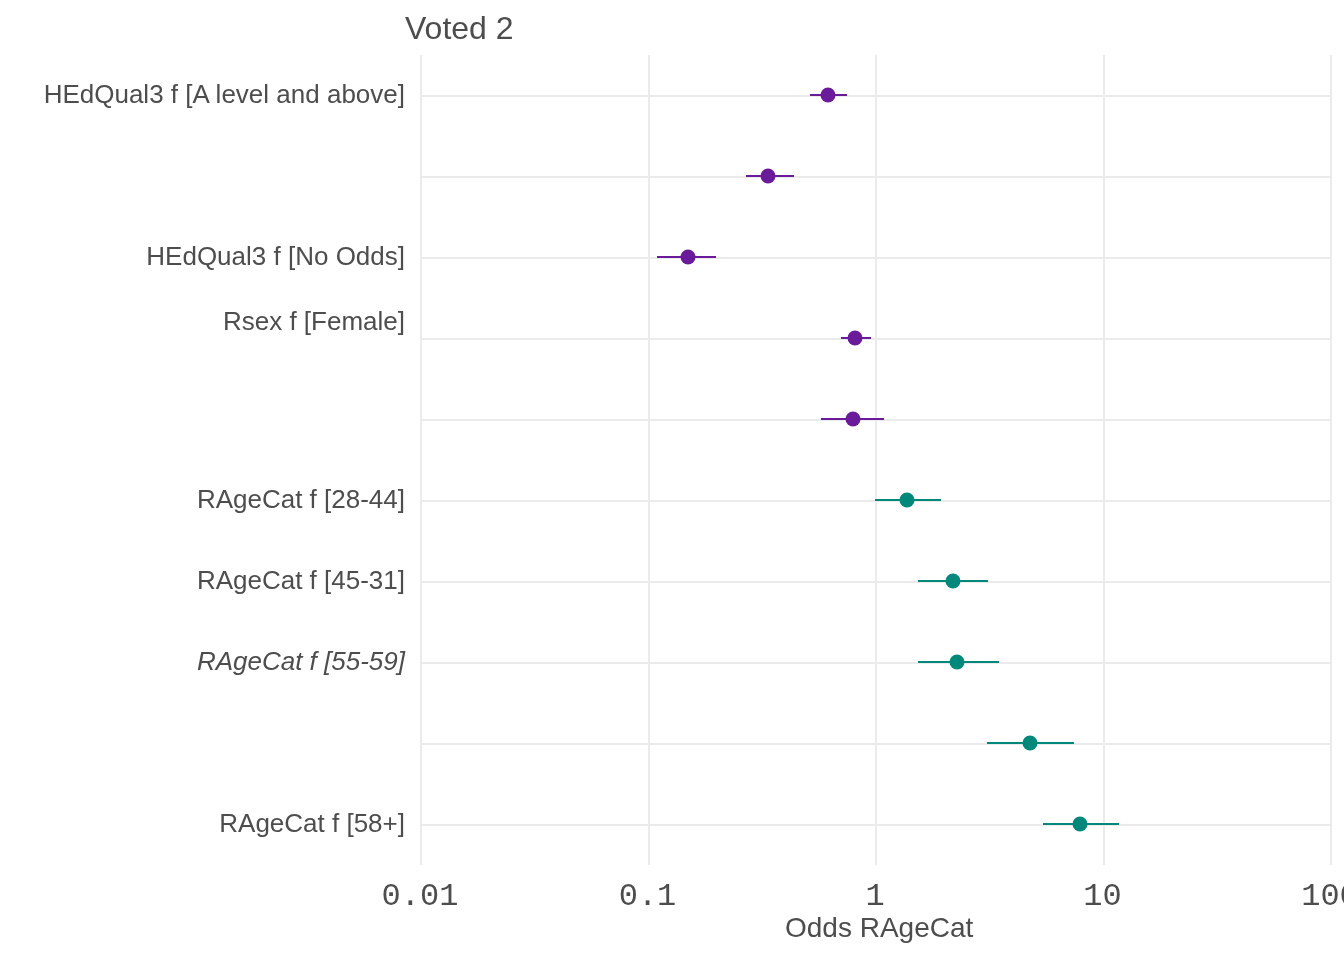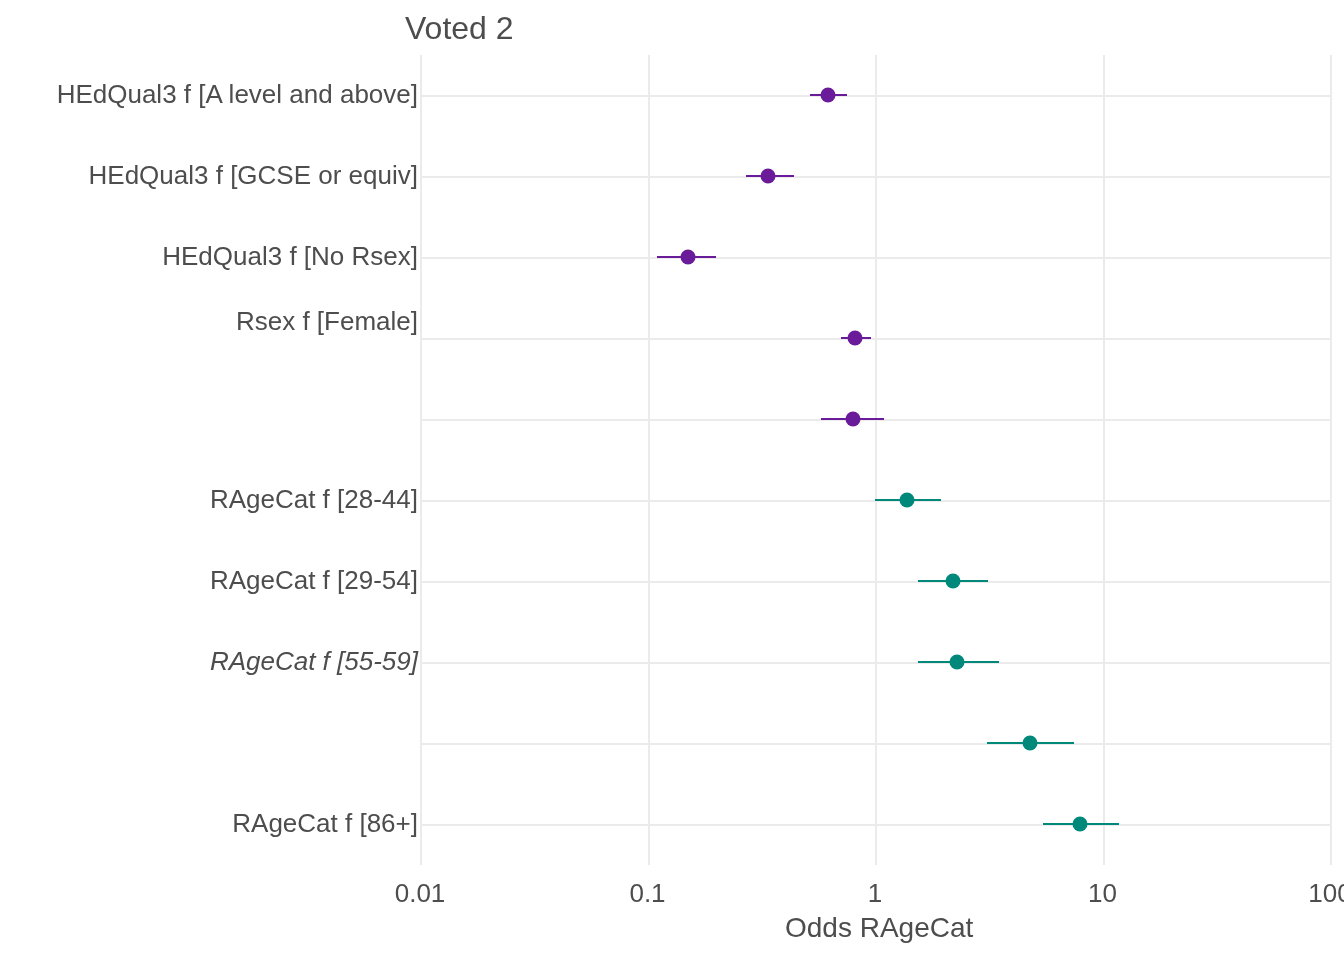--- a/index.html
+++ b/index.html
@@ -20,28 +20,28 @@
     position: absolute;
     font-size: 32px;
     color: #4d4d4d;
     font-weight: 400;
   }
   .ylabel, .xlabel {
     position: absolute;
     font-size: 26px;
     color: #4d4d4d;
     text-align: right;
-    margin-left: 13px;
   }
   .xtick {
     position: absolute;
-    font-size: 26px;
+    font-size: 32px;
     color: #4d4d4d;
     text-align: center;
     transform: translateX(-50%);
+    font-family: Liberation Mono, monospace;
   }
   .axis-title {
     position: absolute;
     font-size: 28px;
     color: #4d4d4d;
     text-align: center;
   }
   .panel-bg {
     position: absolute;
     background: #ffffff;
@@ -123,20 +123,19 @@
     </div>
 
   <div class="axis-title" id="xaxis-title" style="left: 785px; top: 912px;">Odds RAgeCat</div>
 
 <div class="xtick" style="left: 420px; top: 878px;">0.01</div>
     <div class="xtick" style="left: 647.5px; top: 878px;">0.1</div>
     <div class="xtick" style="left: 875px; top: 878px;">1</div>
     <div class="xtick" style="left: 1102.5px; top: 878px;">10</div>
     <div class="xtick" style="left: 1330px; top: 878px;">100</div>
     <div class="ylabel" style="width: 405px; left: 0px; top: 79px;">HEdQual3 f [A level and above]</div>
-    <div class="ylabel" style="width: 405px; left: 0px; top: 160px;">HEdQual3 f [GCSE or equiv]</div>
-    <div class="ylabel" style="width: 405px; left: 0px; top: 241px;">HEdQual3 f [No Rsex]</div>
+    <div class="ylabel" style="width: 405px; left: 0px; top: 241px;">HEdQual3 f [No Odds]</div>
     <div class="ylabel" style="width: 405px; left: 0px; top: 306px;">Rsex f [Female]</div>
     <div class="ylabel" style="width: 405px; left: 0px; top: 484px;">RAgeCat f [28-44]</div>
-    <div class="ylabel" style="width: 405px; left: 0px; top: 565px;">RAgeCat f [29-54]</div>
+    <div class="ylabel" style="width: 405px; left: 0px; top: 565px;">RAgeCat f [45-31]</div>
     <div class="ylabel" style="width: 405px; left: 0px; top: 646px; font-style: italic;">RAgeCat f [55-59]</div>
-    <div class="ylabel" style="width: 405px; left: 0px; top: 808px;">RAgeCat f [86+]</div>
+    <div class="ylabel" style="width: 405px; left: 0px; top: 808px;">RAgeCat f [58+]</div>
   </div>
 
 </body></html>

